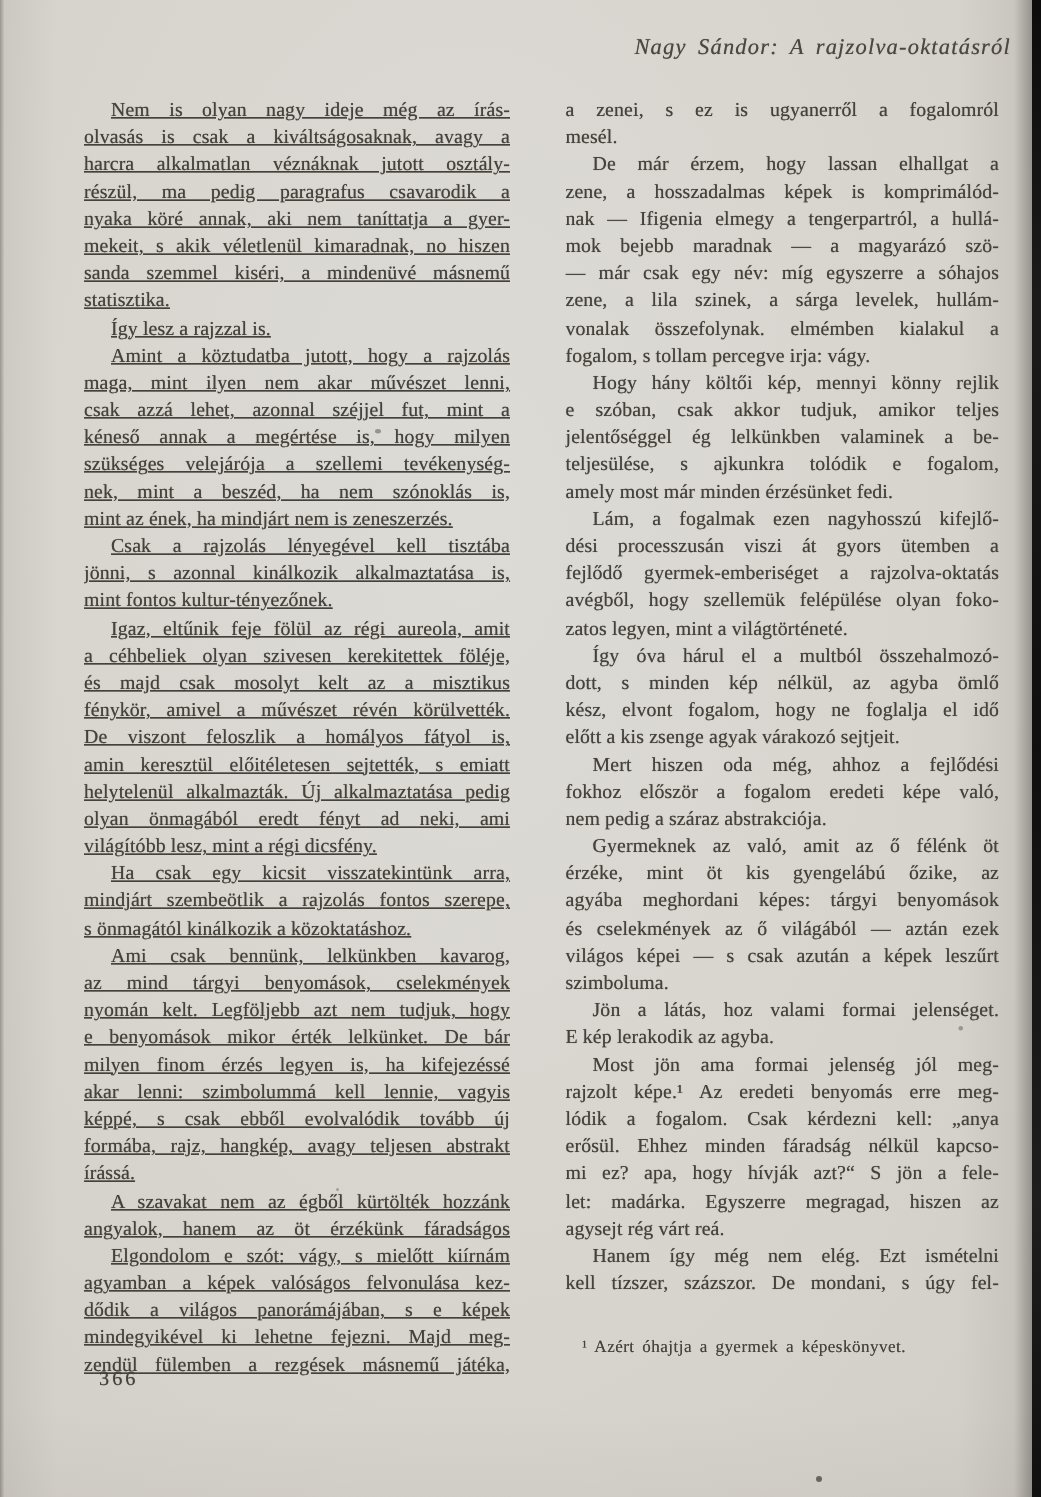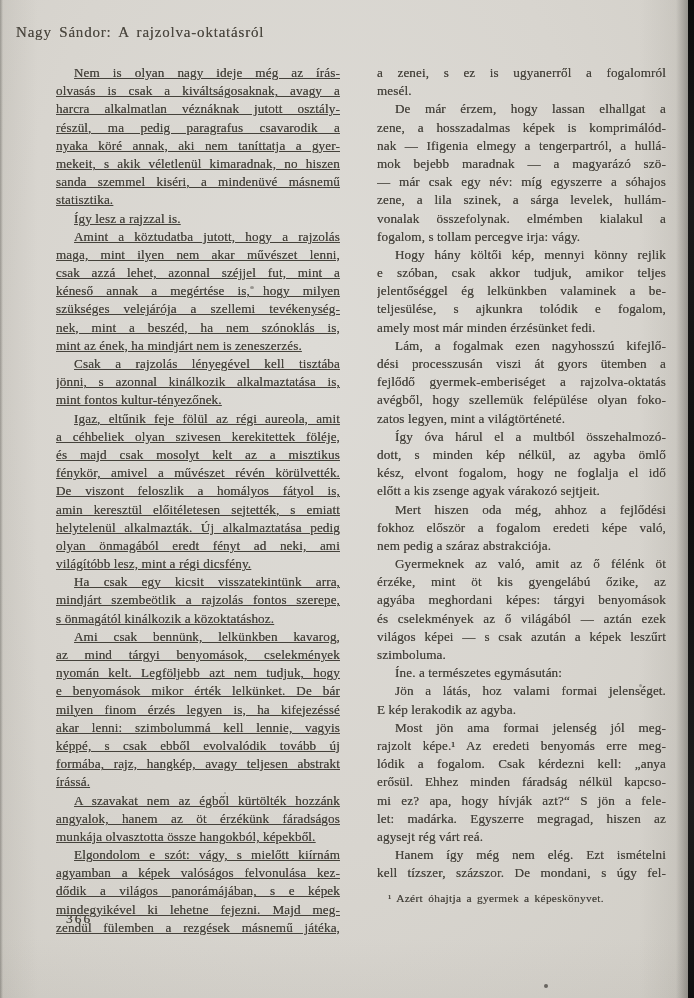--- a/index.html
+++ b/index.html
@@ -10,22 +10,23 @@
     overflow:hidden;
     font-family:"Liberation Serif","DejaVu Serif",serif;
     color:#45423b;
     background:
       linear-gradient(90deg, rgba(120,115,105,0.12) 0px, rgba(120,115,105,0) 38px),
       linear-gradient(270deg, rgba(110,105,95,0.16) 0px, rgba(110,105,95,0) 55px),
       linear-gradient(0deg, rgba(140,135,125,0.07) 0px, rgba(140,135,125,0) 60px),
       radial-gradient(ellipse at 45% 35%, #dddbd6 0%, #d8d5cf 55%, #d1cec7 100%);
   }
   .page-header{
-    position:absolute;top:24px;left:16px;right:20px;
-    text-align:left;
+    position:absolute;top:24px;left:0;right:20px;
+    text-align:right;
+    font-style:italic;
     font-size:15px;
     letter-spacing:0.8px;
     word-spacing:3px;
     color:#4b473f;
     text-shadow:0 0 0.5px rgba(75,71,63,0.7);
   }
   .col{position:absolute;top:64px;}
   #col-left{left:56px;width:284px;text-decoration:underline;}
   #col-right{left:377px;width:289px;}
   .line{
@@ -112,21 +113,20 @@
       <div class="line">az mind tárgyi benyomások, cselekmények</div>
       <div class="line">nyomán kelt. Legföljebb azt nem tudjuk, hogy</div>
       <div class="line">e benyomások mikor érték lelkünket. De bár</div>
       <div class="line">milyen finom érzés legyen is, ha kifejezéssé</div>
       <div class="line">akar lenni: szimbolummá kell lennie, vagyis</div>
       <div class="line">képpé, s csak ebből evolvalódik tovább új</div>
       <div class="line">formába, rajz, hangkép, avagy teljesen abstrakt</div>
       <div class="line end">írássá.</div>
       <div class="line ind">A szavakat nem az égből kürtölték hozzánk</div>
       <div class="line">angyalok, hanem az öt érzékünk fáradságos</div>
-      <div class="line end">munkája olvasztotta össze hangokból, képekből.</div>
       <div class="line ind">Elgondolom e szót: vágy, s mielőtt kiírnám</div>
       <div class="line">agyamban a képek valóságos felvonulása kez-</div>
       <div class="line">dődik a világos panorámájában, s e képek</div>
       <div class="line">mindegyikével ki lehetne fejezni. Majd meg-</div>
       <div class="line">zendül fülemben a rezgések másnemű játéka,</div>
     </div>
   <div class="col" id="col-right">
       <div class="line">a zenei, s ez is ugyanerről a fogalomról</div>
       <div class="line end">mesél.</div>
       <div class="line ind">De már érzem, hogy lassan elhallgat a</div>
@@ -153,21 +153,20 @@
       <div class="line end">előtt a kis zsenge agyak várakozó sejtjeit.</div>
       <div class="line ind">Mert hiszen oda még, ahhoz a fejlődési</div>
       <div class="line">fokhoz először a fogalom eredeti képe való,</div>
       <div class="line end">nem pedig a száraz abstrakciója.</div>
       <div class="line ind">Gyermeknek az való, amit az ő félénk öt</div>
       <div class="line">érzéke, mint öt kis gyengelábú őzike, az</div>
       <div class="line">agyába meghordani képes: tárgyi benyomások</div>
       <div class="line">és cselekmények az ő világából — aztán ezek</div>
       <div class="line">világos képei — s csak azután a képek leszűrt</div>
       <div class="line end">szimboluma.</div>
-      <div class="line ind end">Íne. a természetes egymásután:</div>
       <div class="line ind">Jön a látás, hoz valami formai jelenséget.</div>
       <div class="line end">E kép lerakodik az agyba.</div>
       <div class="line ind">Most jön ama formai jelenség jól meg-</div>
       <div class="line">rajzolt képe.¹ Az eredeti benyomás erre meg-</div>
       <div class="line">lódik a fogalom. Csak kérdezni kell: „anya</div>
       <div class="line">erősül. Ehhez minden fáradság nélkül kapcso-</div>
       <div class="line">mi ez? apa, hogy hívják azt?“ S jön a fele-</div>
       <div class="line">let: madárka. Egyszerre megragad, hiszen az</div>
       <div class="line end">agysejt rég várt reá.</div>
       <div class="line ind">Hanem így még nem elég. Ezt ismételni</div>

